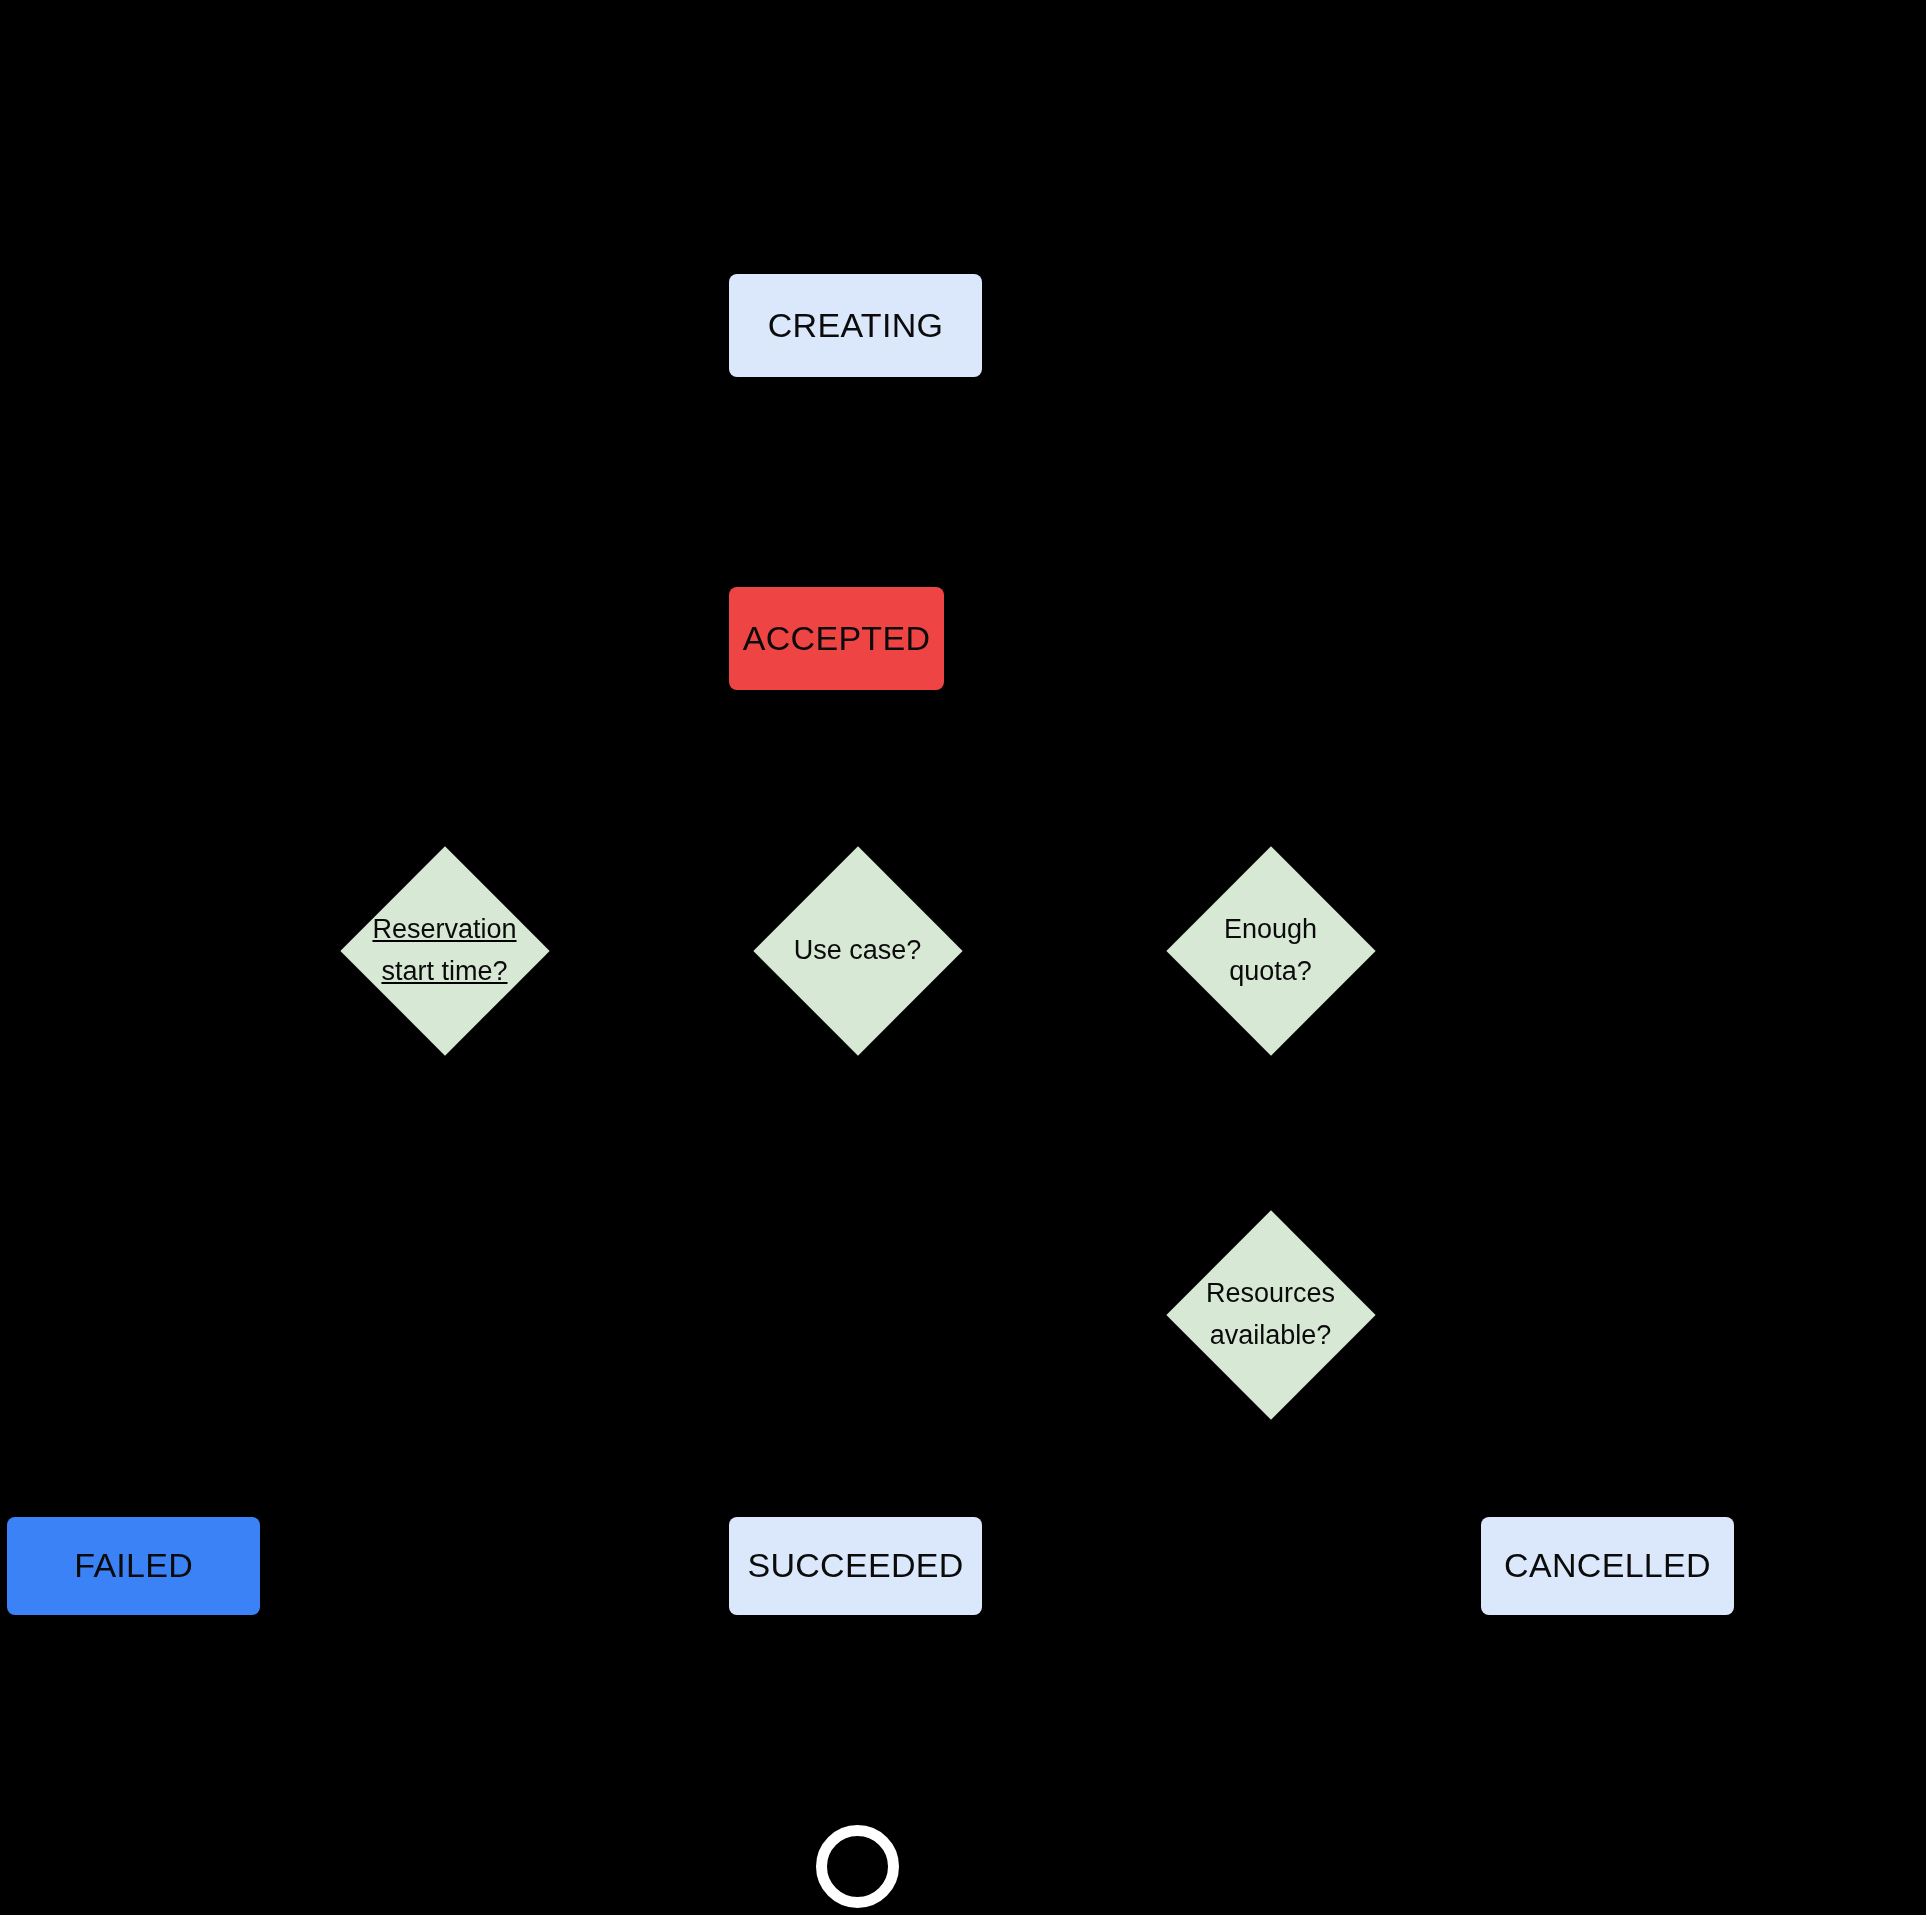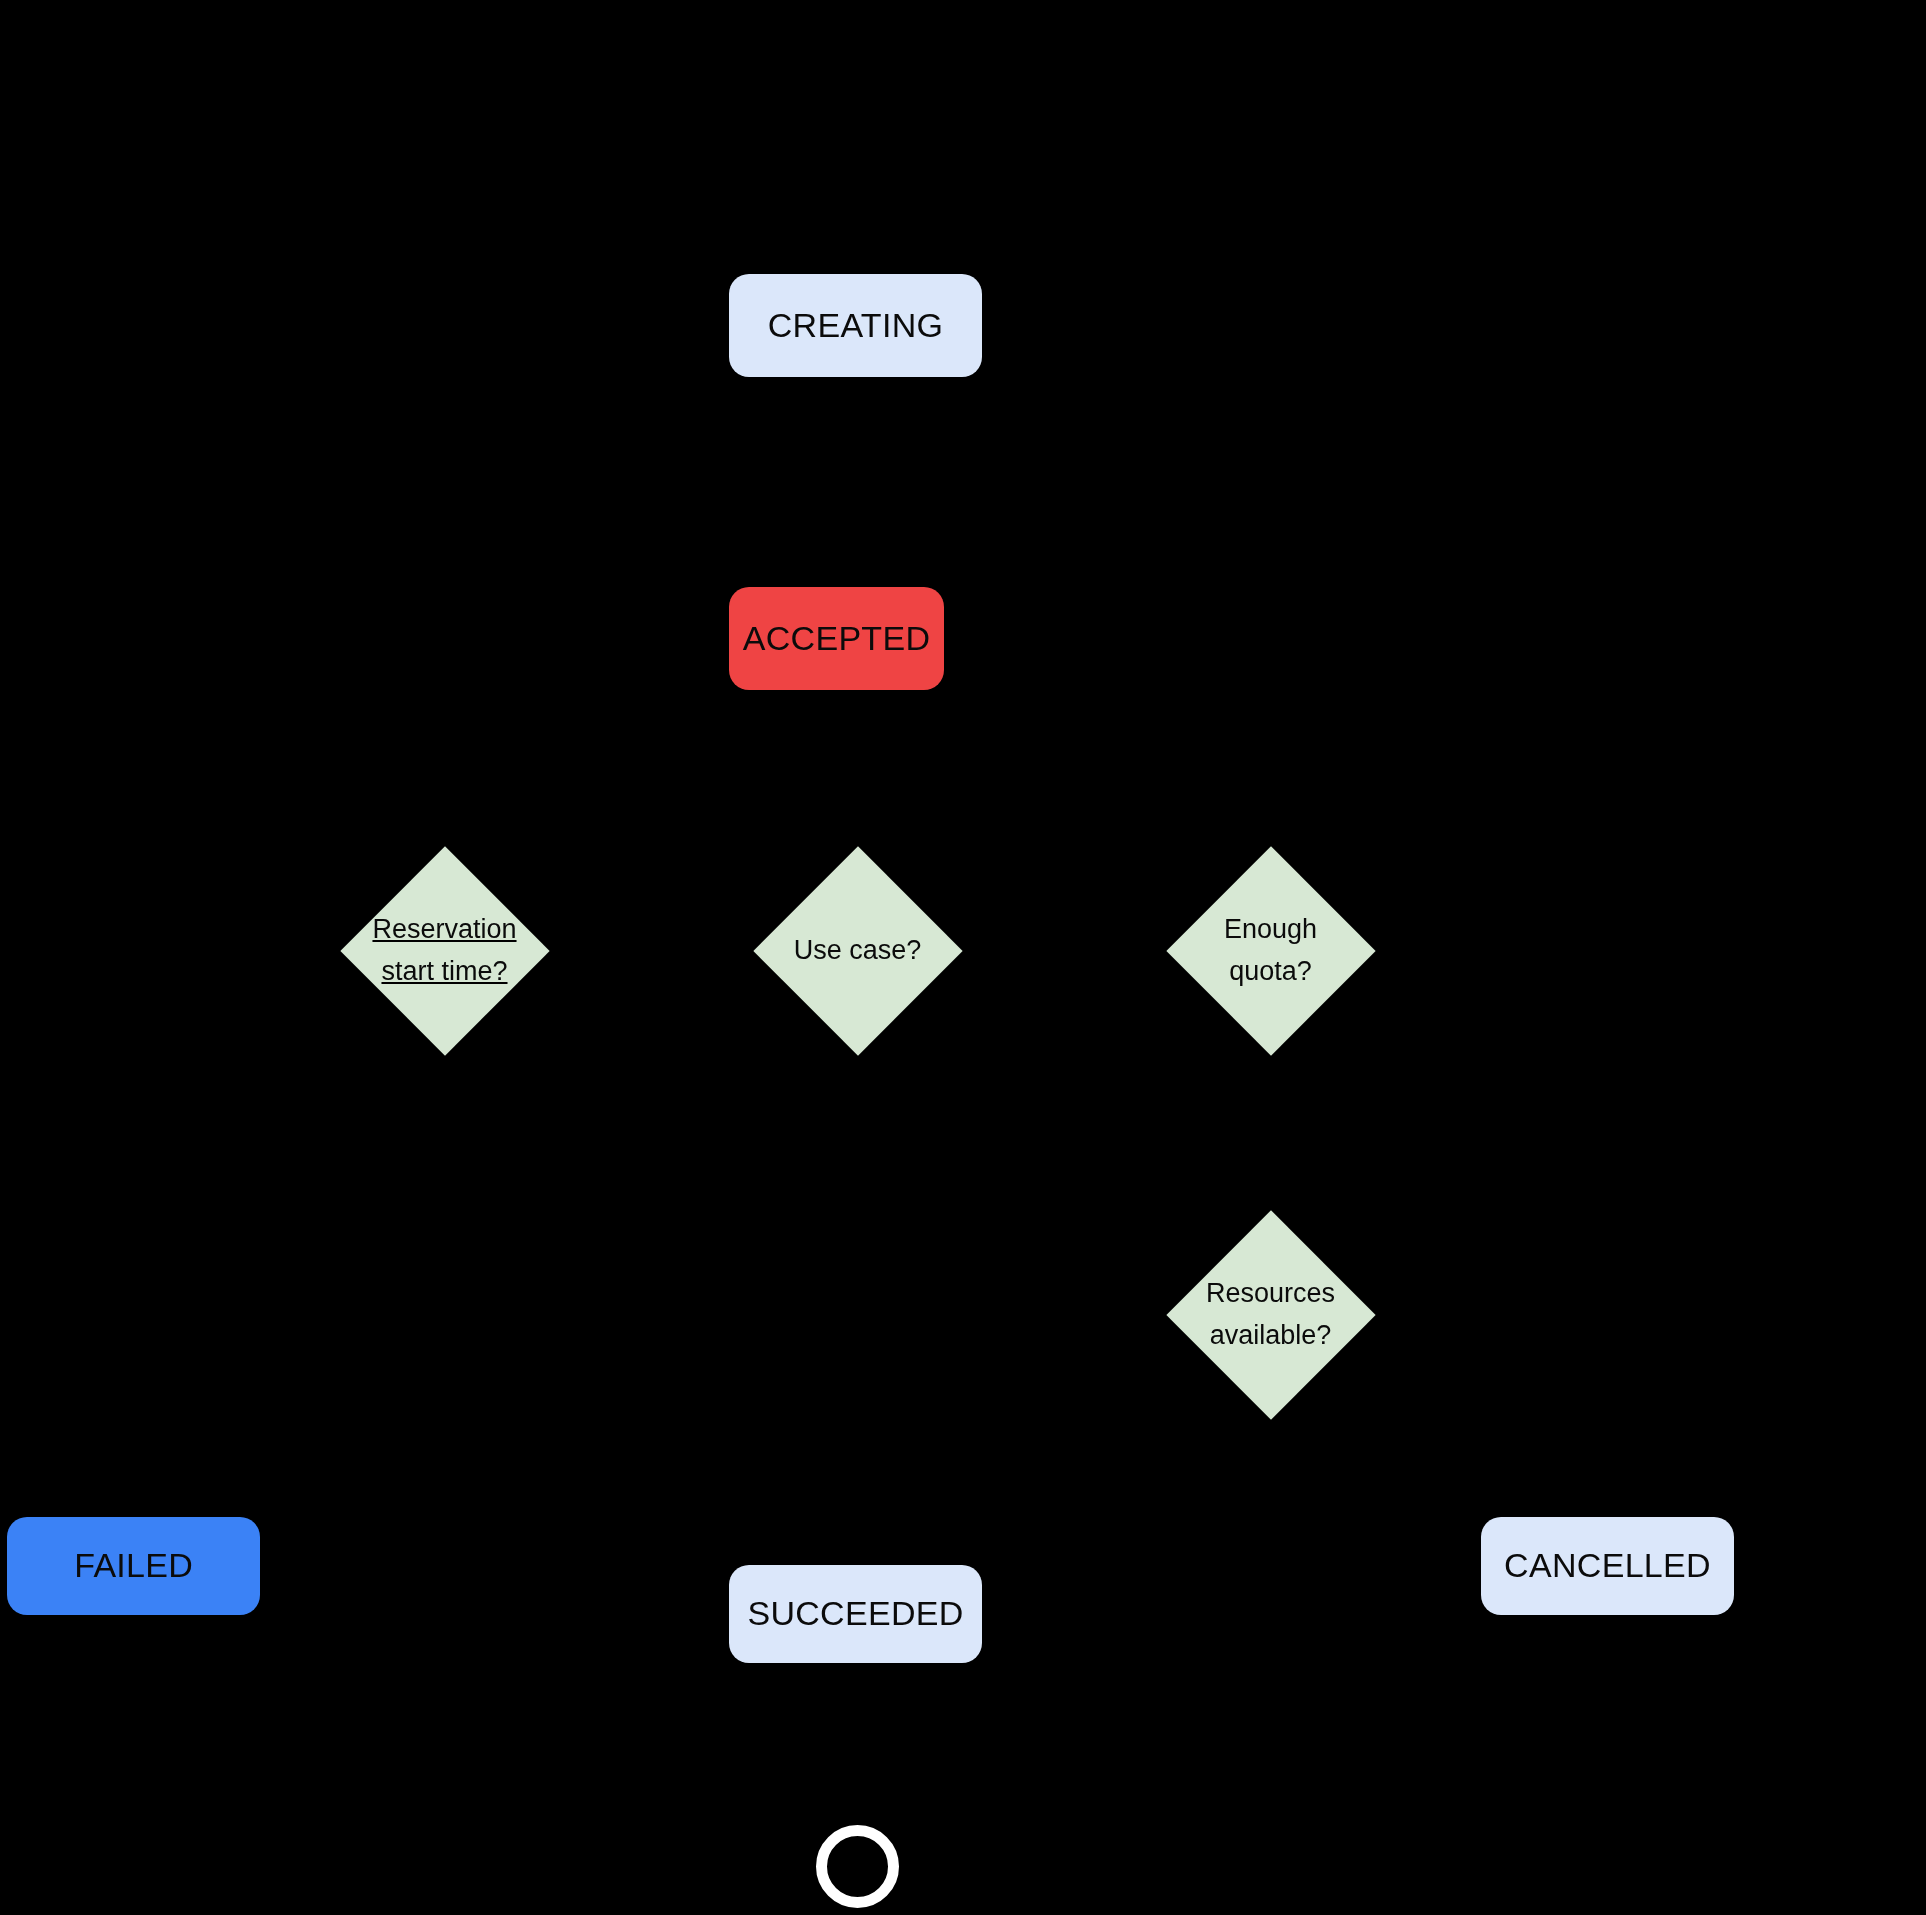--- a/index.html
+++ b/index.html
@@ -26,21 +26,21 @@
     width: 1926px;
     height: 1916px;
     pointer-events: none;
   }
   
   .state-box {
     position: absolute;
     display: flex;
     align-items: center;
     justify-content: center;
-    border-radius: 20px;
+    border-radius: 8px;
     box-sizing: border-box;
     color: #000000;
   }
   .state-box .state-label {
     font-size: 34px;
     font-weight: 400;
     letter-spacing: 0.3px;
     line-height: 1.1;
     white-space: nowrap;
     color: #0b0b0b;
@@ -115,21 +115,21 @@
   </div>
 
   <div class="state-box" style="left: 729px; top: 587px; width: 215px; height: 103px; background: #ef4444; color: rgb(11, 11, 11);">
     <span class="state-label">ACCEPTED</span>
   </div>
 
   <div class="state-box" style="left: 7.2px; top: 1517px; width: 253px; height: 98px; background: #3b82f6; color: rgb(11, 11, 11);">
     <span class="state-label">FAILED</span>
   </div>
 
-  <div class="state-box" style="left: 729px; top: 1517px; width: 253px; height: 98px; background: rgb(219, 231, 250); color: rgb(11, 11, 11); margin-top: 48px;">
+  <div class="state-box" style="left: 729px; top: 1517px; width: 253px; height: 98px; background: rgb(219, 231, 250); color: rgb(11, 11, 11);">
     <span class="state-label">SUCCEEDED</span>
   </div>
 
   <div class="state-box" style="left: 1453px; top: 1517px; width: 253px; height: 98px; background: rgb(219, 231, 250); color: rgb(11, 11, 11); margin-left: 28px;">
     <span class="state-label">CANCELLED</span>
   </div>
 
   <div class="decision" style="left: 340px; top: 846px; width: 209px; height: 209px; text-decoration: underline;">
     <div class="diamond-shape" style="width: 148px; height: 148px; left: 31px; top: 31px; background: rgb(215, 232, 212);"></div>
     <span class="decision-label">Reservation

